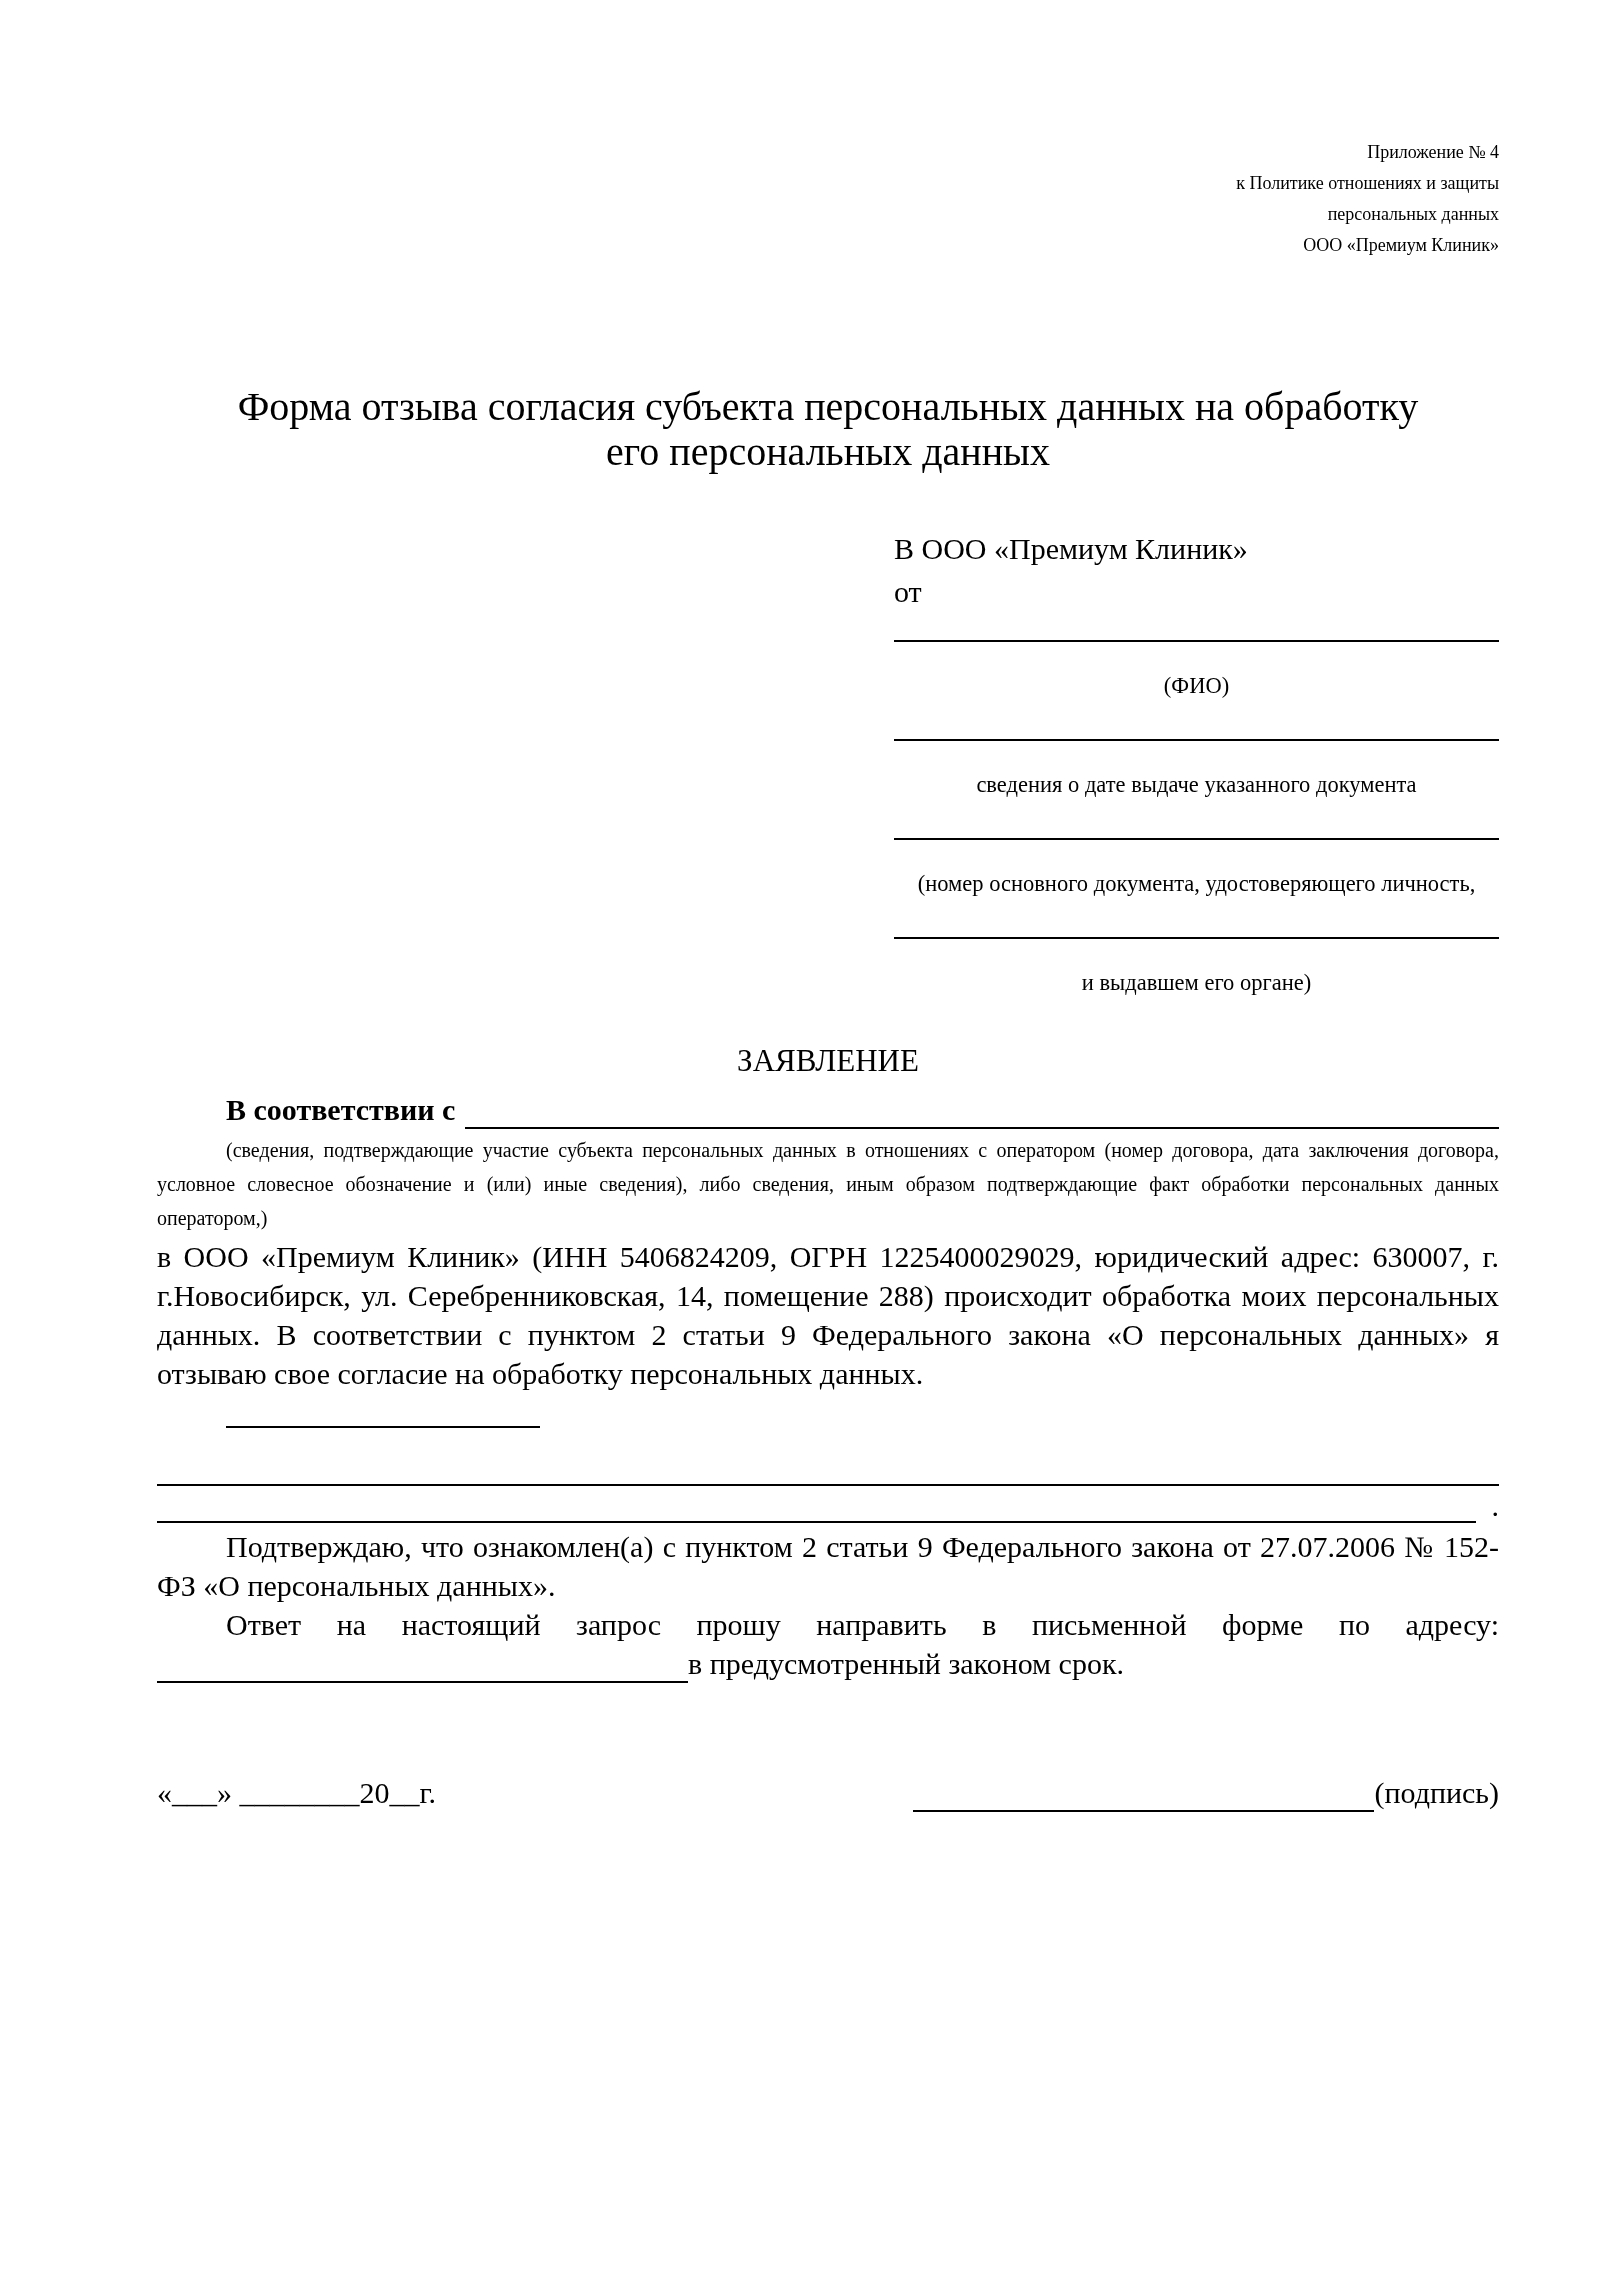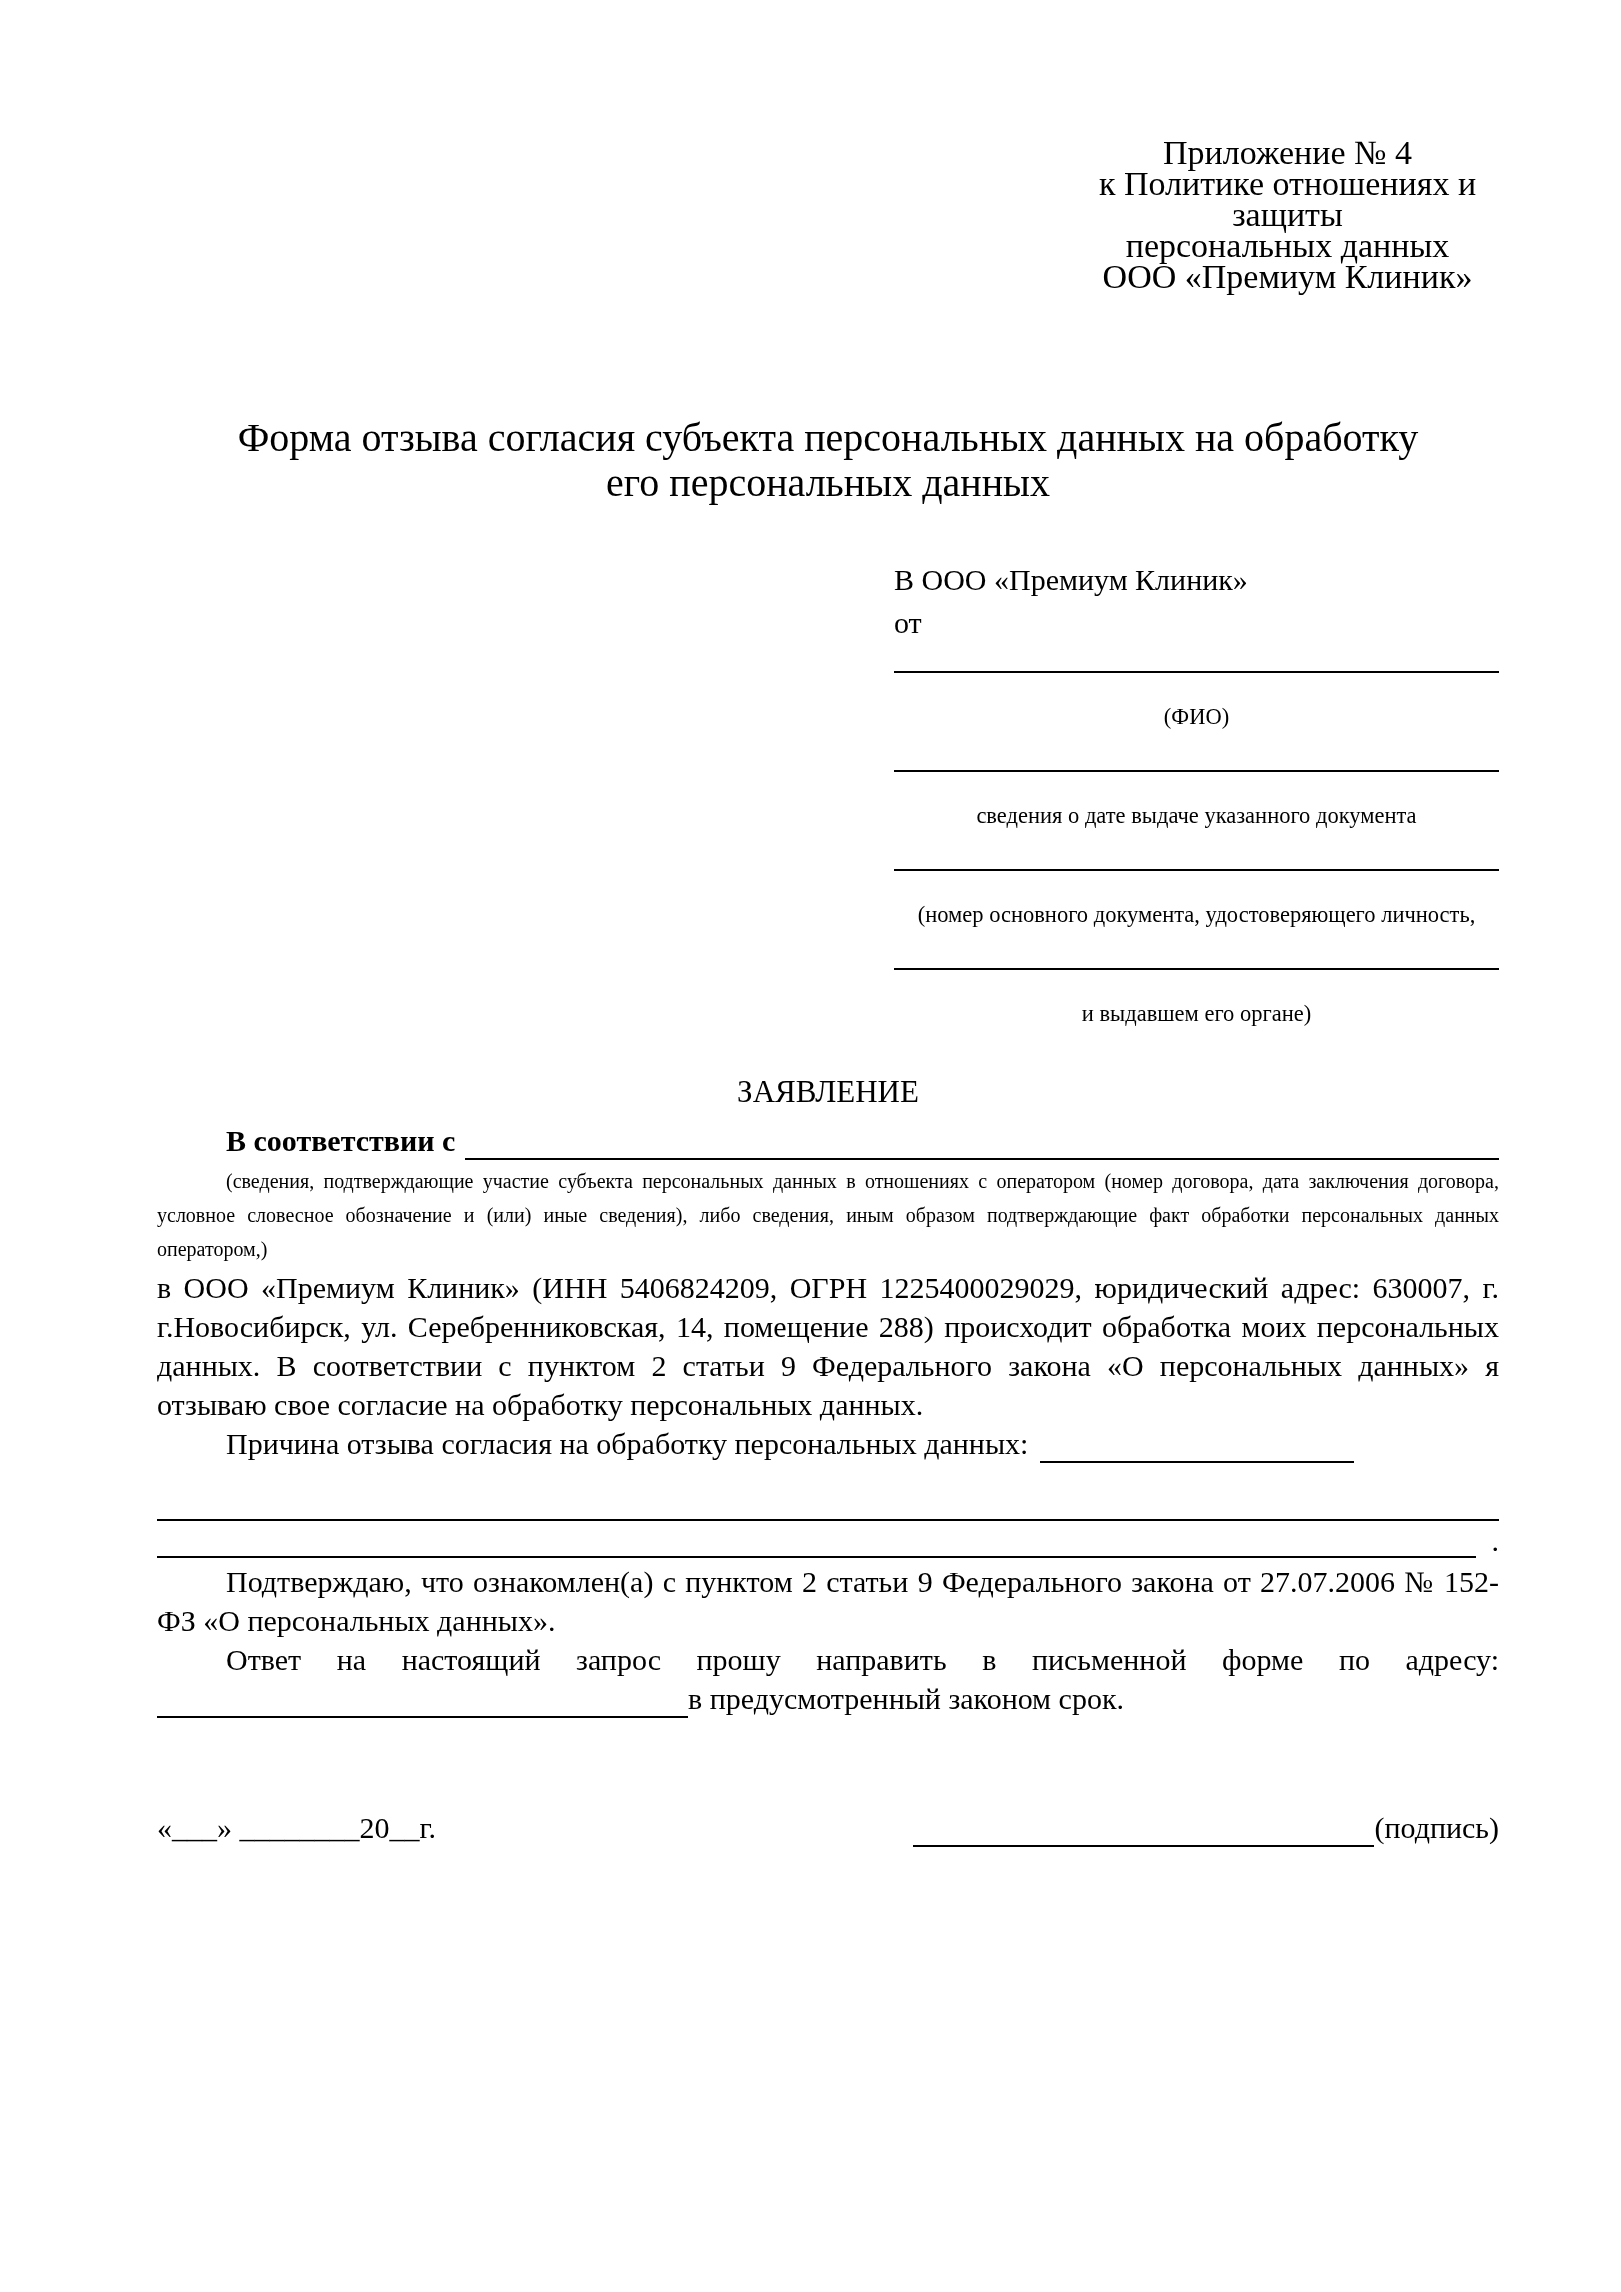--- a/index.html
+++ b/index.html
@@ -18,23 +18,23 @@
     line-height: 39px;
     box-sizing: border-box;
     padding: 137px 122px 0 157px;
     overflow: hidden;
   }
 
   
   .header-right {
     width: 423px;
     margin-left: auto;
-    font-size: 34px;
+    font-size: 18px;
     line-height: 31px;
-    text-align: center;
+    text-align: right;
   }
 
   
   .doc-title {
     margin: 123px auto 0 auto;
     max-width: 1230px;
     text-align: center;
     font-weight: normal;
     font-size: 40px;
     line-height: 45px;
@@ -212,21 +212,20 @@
   <div class="intro-line">
     <span class="prefix">В соответствии с</span>
     <span class="blank-fill"></span>
   </div>
 
   <p class="small-note">(сведения, подтверждающие участие субъекта персональных данных в отношениях с оператором (номер договора, дата заключения договора, условное словесное обозначение и (или) иные сведения), либо сведения, иным образом подтверждающие факт обработки персональных данных оператором,)</p>
 
   <p class="body-par">в ООО «Премиум Клиник» (ИНН 5406824209, ОГРН 1225400029029, юридический адрес: 630007, г. г.Новосибирск, ул. Серебренниковская, 14, помещение 288) происходит обработка моих персональных данных. В соответствии с пунктом 2 статьи 9 Федерального закона «О персональных данных» я отзываю свое согласие на обработку персональных данных.</p>
 
   <div class="reason-line">
-    <span class="prefix">Причина отзыва согласия на обработку персональных данных:</span>
     <span class="blank-fill"></span>
   </div>
 
   <div class="full-blank"></div>
 
   <div class="full-blank-row">
     <div class="blank-part"></div>
     <span class="end-period">.</span>
   </div>
 

